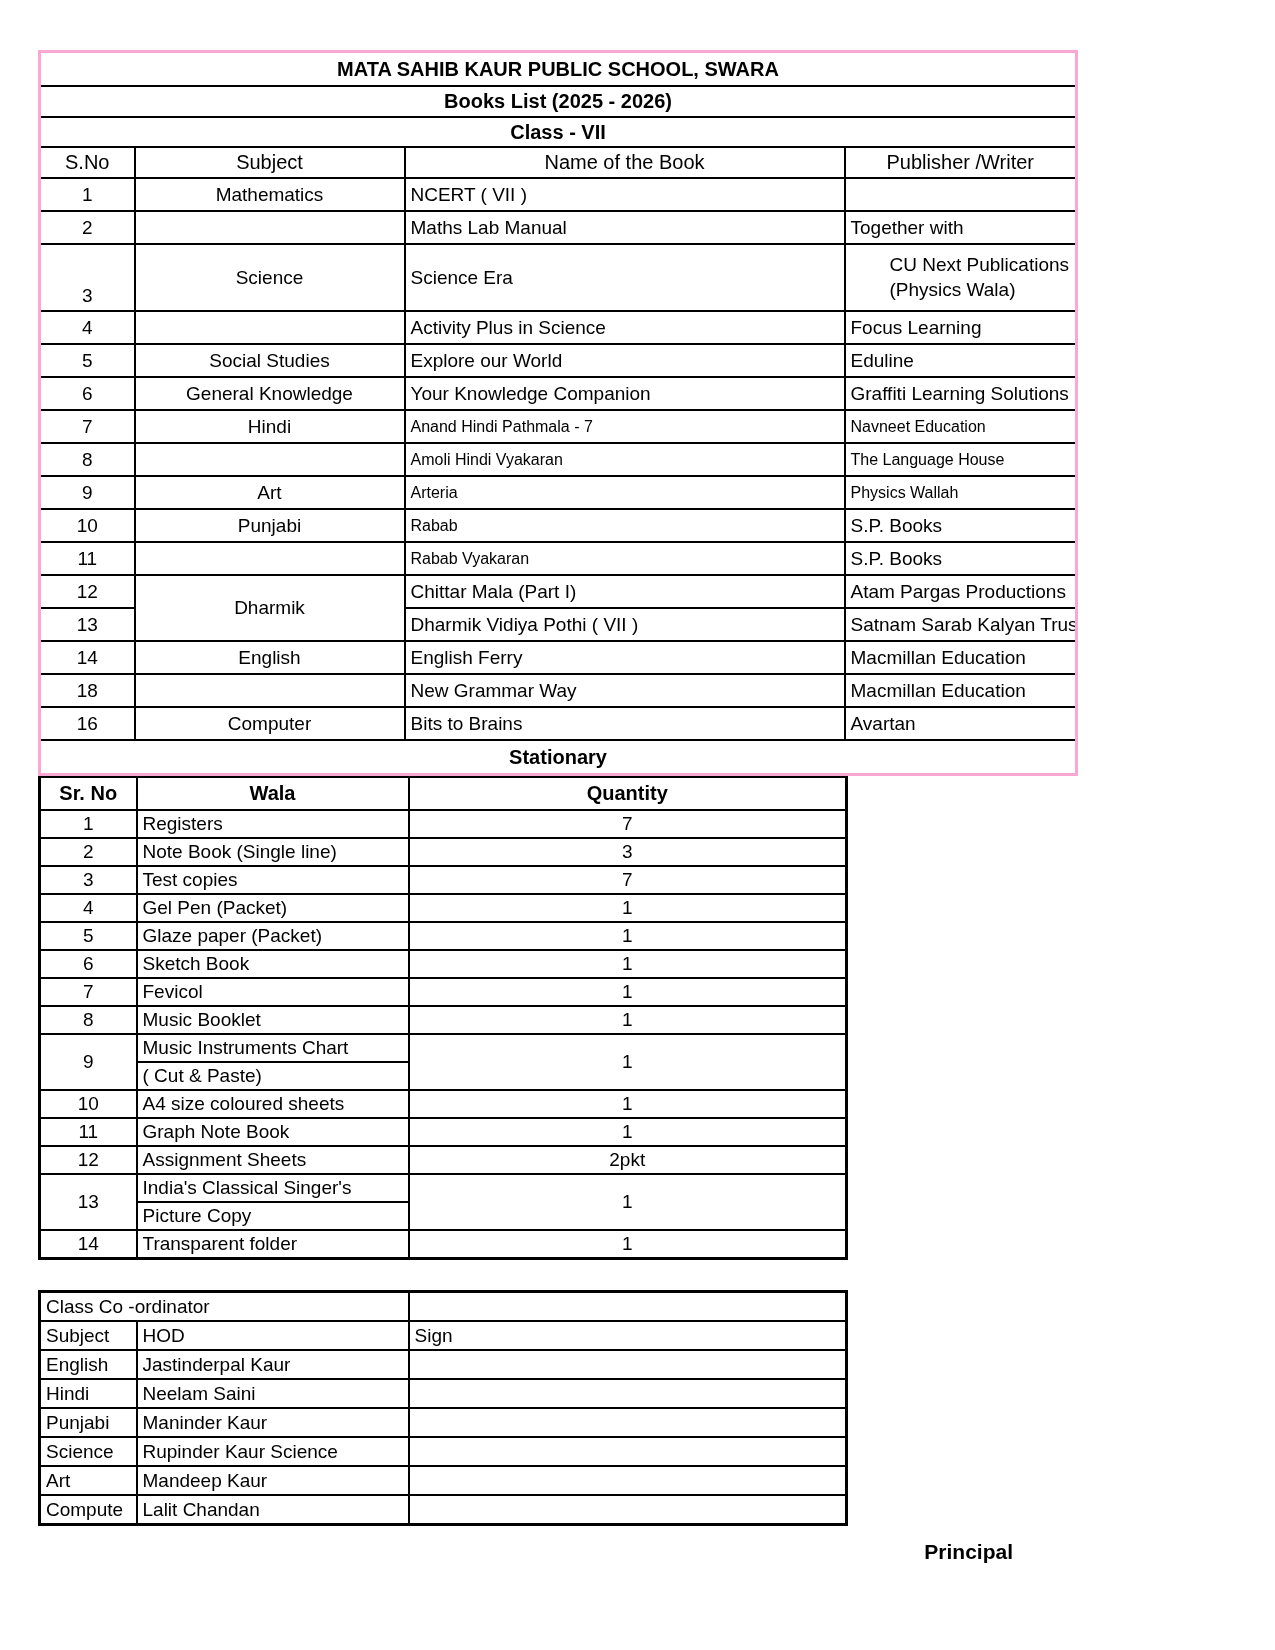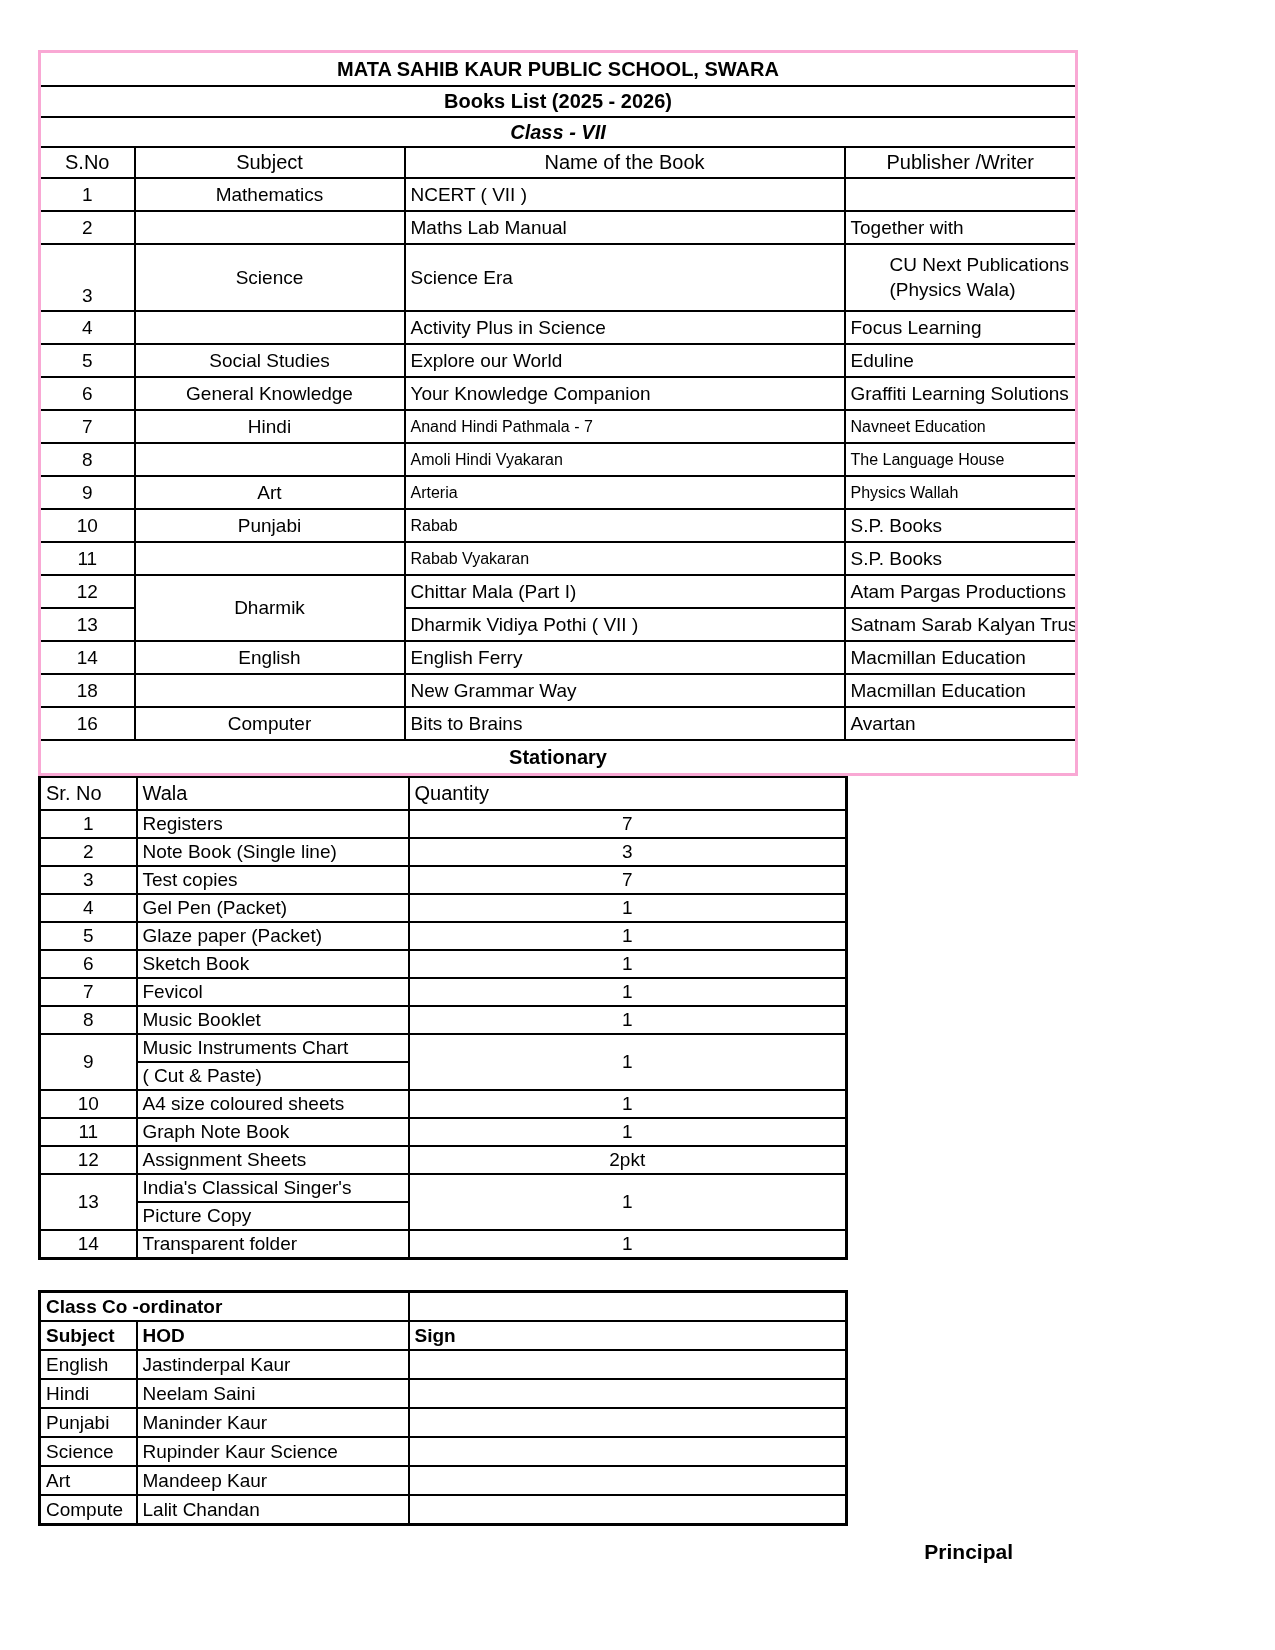--- a/index.html
+++ b/index.html
@@ -4,29 +4,29 @@
 <style>
   html,body{margin:0;padding:0;background:#ffffff;}
   body{width:1275px;height:1650px;color:#000;font-family:"Liberation Sans",sans-serif;}
   .sheet{padding:50px 0 0 38px;}
   table{border-collapse:collapse;table-layout:fixed;}
   td{border:2px solid #000;padding:0 5px;font-size:19px;vertical-align:middle;overflow:hidden;white-space:nowrap;}
   .t1{width:1037px;border:3px solid #f9a8d4;}
   .t2,.t3{width:807px;border:3px solid #000;}
   .t2{border-top-width:2px;}
   .c{text-align:center;}
-  .b{font-weight:bold;}
+  .b{font-weight:normal;}
   tr.rowTitle td{height:32px;font-size:20px;font-weight:bold;text-align:center;}
   tr.rowSub td{height:29px;font-size:20px;font-weight:bold;text-align:center;}
-  tr.rowClass td{height:28px;font-size:20px;font-weight:bold;text-align:center;font-style:italic;}
+  tr.rowClass td{height:28px;font-size:20px;font-weight:bold;text-align:center;}
   tr.hdr td{height:29px;font-size:20px;font-weight:normal;text-align:center;}
   tr.br td{height:31px;}
   tr.tall td{height:62px;}
   tr.statHead td{height:32px;font-size:20px;font-weight:bold;text-align:center;}
-  .t2 tr.hdr2 td{height:31px;font-size:20px;font-weight:normal;}
+  .t2 tr.hdr2 td{height:31px;font-size:20px;font-weight:bold;text-align:center;}
   .t2 tr.sr td{height:26px;}
   .t3 tr td{height:27px;}
   .sm{font-size:16px;}
   .wrap{white-space:normal;line-height:1.3;padding-left:44px;}
   .vbottom{vertical-align:bottom;padding-bottom:3px;}
   .principal{width:1037px;text-align:right;padding:14px 62px 0 0;box-sizing:border-box;font-weight:bold;font-size:21px;}
 </style>
 </head>
 <body>
 

